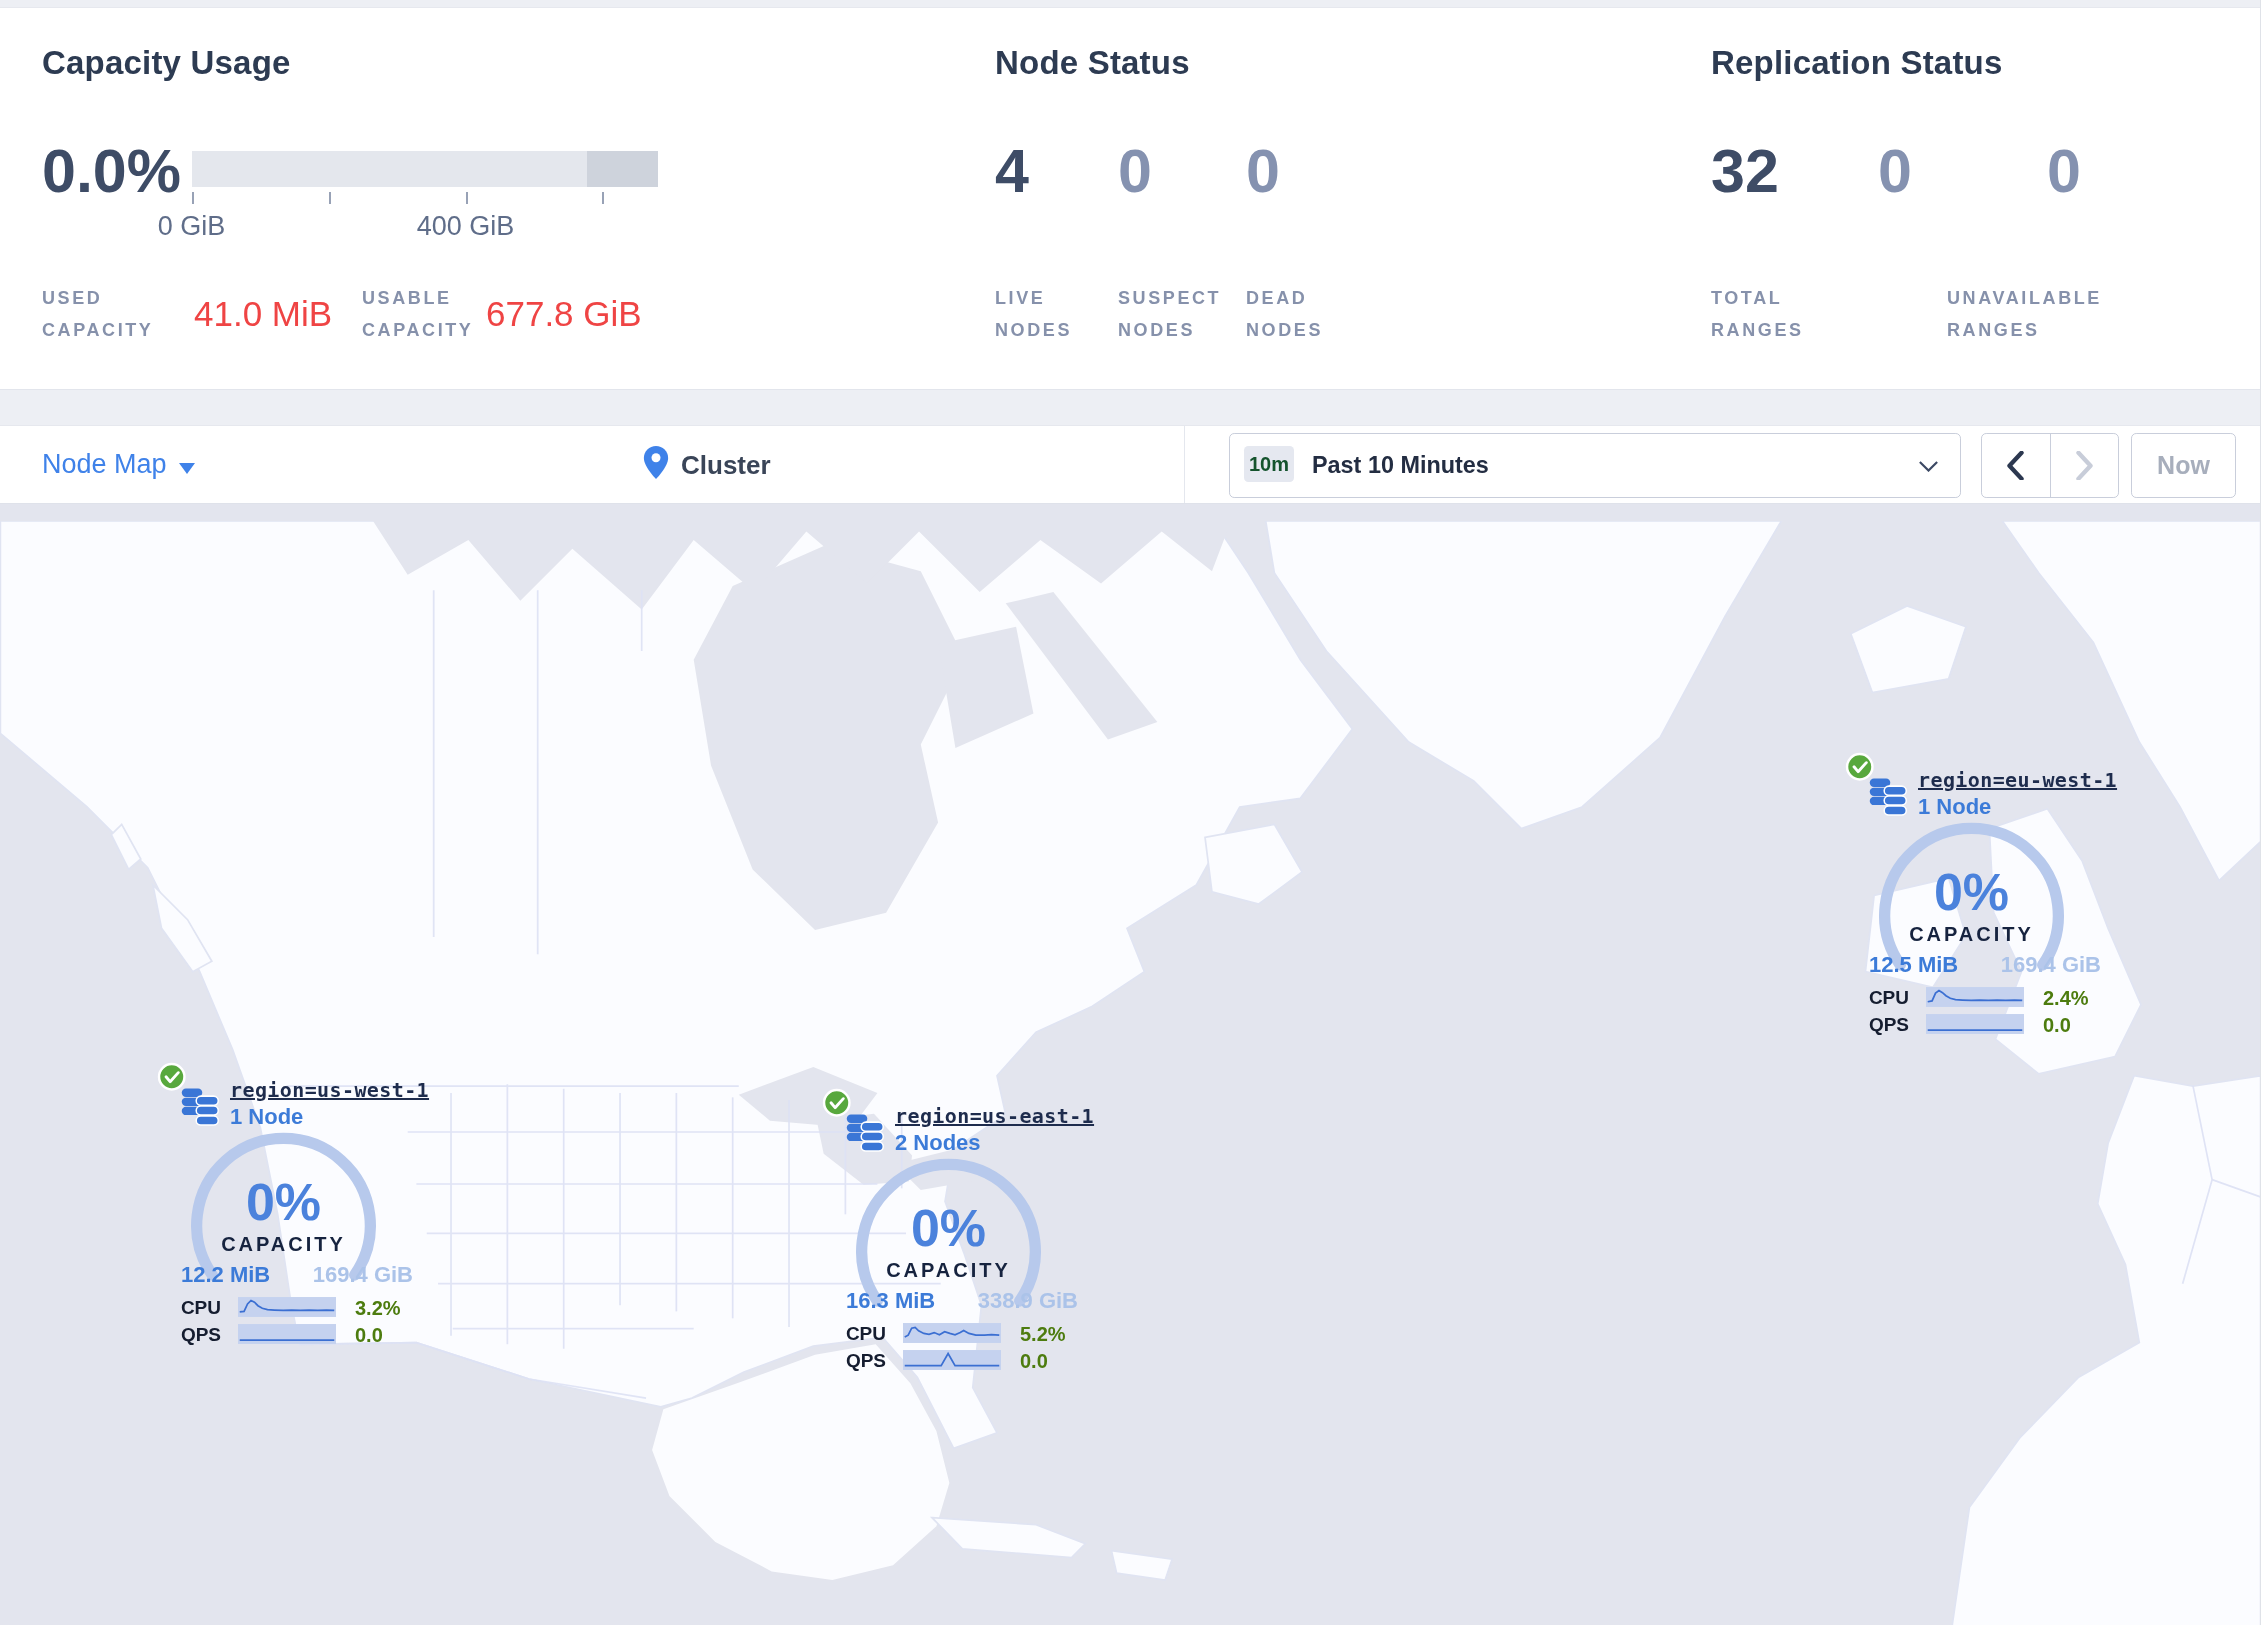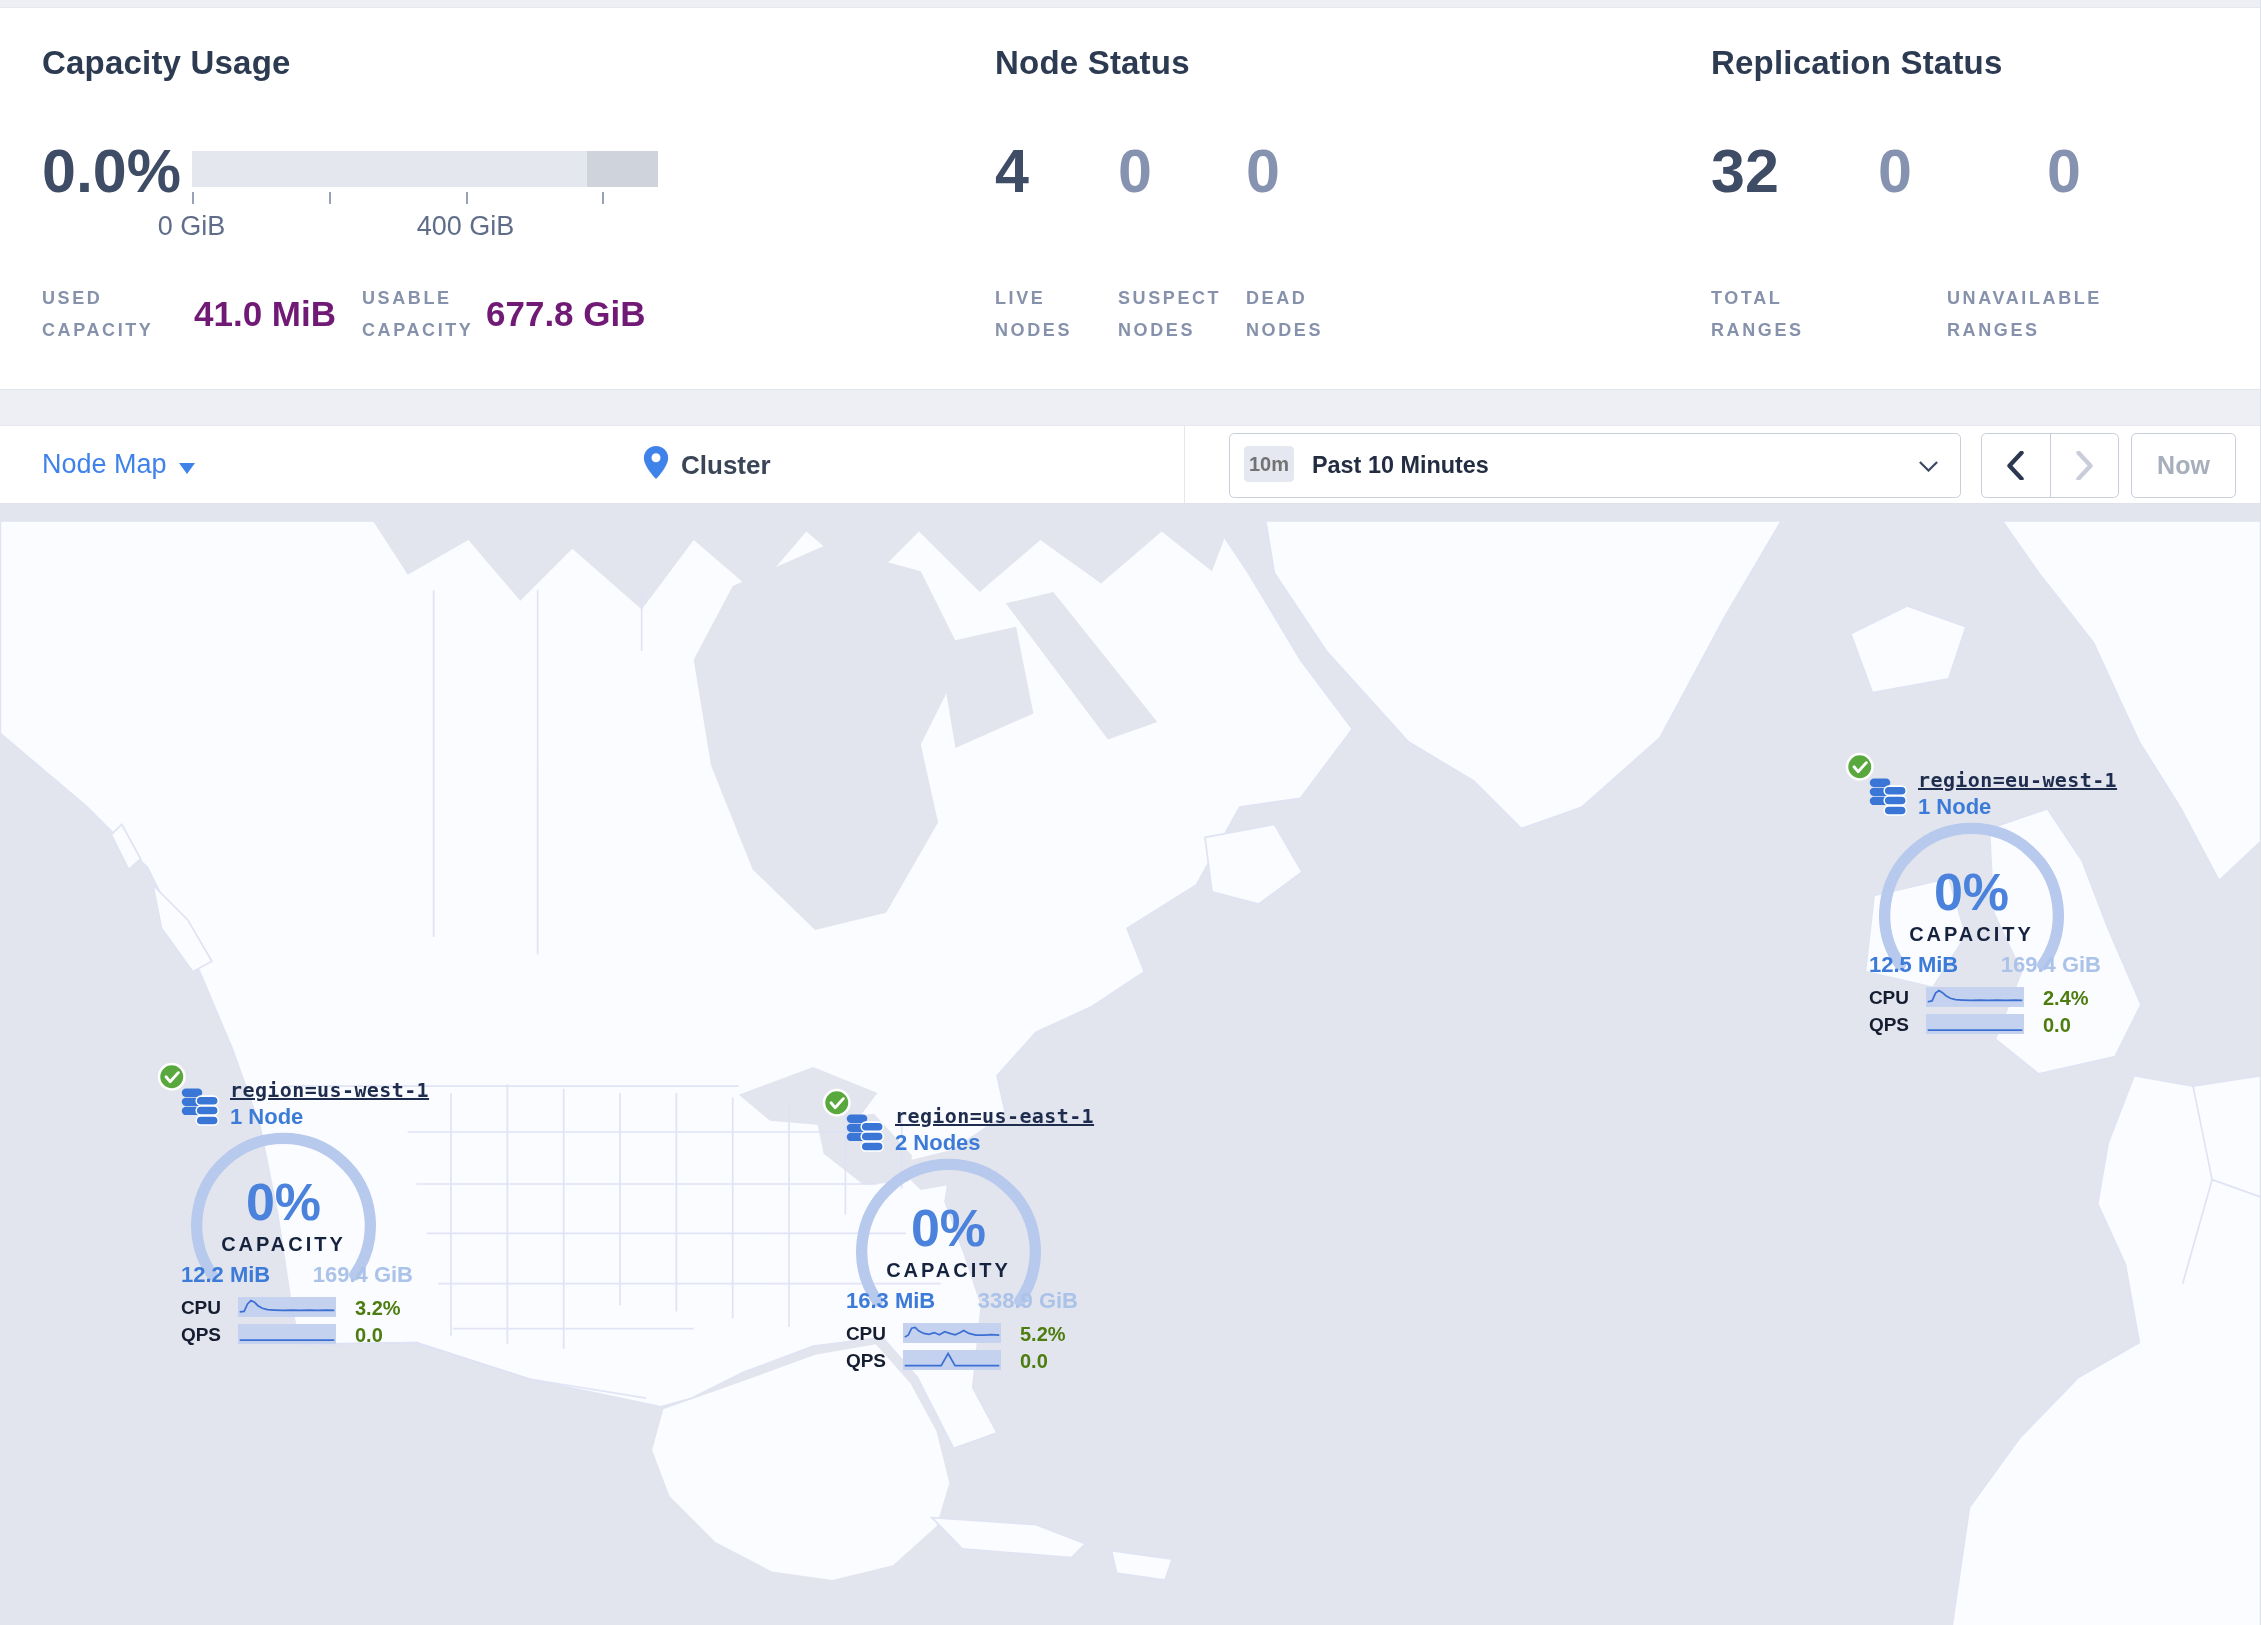--- a/index.html
+++ b/index.html
@@ -8,42 +8,42 @@
         border-right:1.7px solid #dfe2e8;box-sizing:border-box;}
 
   
   .stats-panel{position:absolute;left:0;top:7px;width:100%;height:381px;background:#fff;
                border-top:0.9px solid #e6e8ee;border-bottom:0.9px solid #e2e5ec;}
   .stat-title{position:absolute;font-size:33px;font-weight:700;color:#2d3b52;letter-spacing:0.2px;}
   .big-num{position:absolute;font-size:61px;font-weight:700;color:#3e4c66;line-height:66px;}
   .big-num.dim{color:#8592b0;font-weight:600;}
   .cap-label{position:absolute;font-size:18px;font-weight:600;color:#8691ab;
              letter-spacing:2.6px;line-height:32px;}
-  .stat-val{position:absolute;font-size:35px;font-weight:700;color:#701a75;}
+  .stat-val{position:absolute;font-size:35px;font-weight:400;color:#ef4444;}
 
   .cap-bar{position:absolute;left:192px;top:143px;width:466px;height:36px;background:#e4e7ed;}
   .cap-bar .used-seg{position:absolute;right:0;top:0;width:71px;height:100%;background:#ced3dc;}
   .cap-tick{position:absolute;top:184px;width:1.7px;height:12px;background:#98a2b6;}
   .cap-tick-label{position:absolute;top:203px;width:139px;text-align:center;
                   font-size:27px;color:#5f6d89;}
 
   
   .toolbar{position:absolute;left:0;top:425px;width:100%;height:79px;background:#fff;
            border-top:0.9px solid #e6e8ee;border-bottom:0.9px solid #dfe2ea;box-sizing:border-box;}
   .view-picker{position:absolute;left:42px;top:23.4px;font-size:27px;color:#3f82e9;cursor:pointer;}
   .caret-down{position:absolute;left:179px;top:37px;width:0;height:0;
               border-left:8.7px solid transparent;border-right:8.7px solid transparent;
               border-top:11.3px solid #3f82e9;}
   .breadcrumb{position:absolute;left:643px;top:19px;display:flex;align-items:flex-start;}
   .breadcrumb .txt{margin-left:12px;margin-top:5.2px;font-size:26px;font-weight:600;color:#3a4558;}
   .tb-divider{position:absolute;left:1184px;top:0;width:0.9px;height:100%;background:#e4e7ee;}
   .time-box{position:absolute;left:1229px;top:7px;width:730px;height:63px;background:#fff;
             border:1.7px solid #c9cedb;border-radius:5.2px;cursor:pointer;}
   .time-badge{position:absolute;left:14px;top:12px;width:50px;height:36px;background:#e5e8f0;
-              border-radius:4.3px;font-size:20px;font-weight:700;color:#737373;
+              border-radius:4.3px;font-size:20px;font-weight:700;color:#14532d;
               display:flex;align-items:center;justify-content:center;}
   .time-label{position:absolute;left:82px;top:18px;font-size:23.4px;font-weight:600;color:#232d42;}
   .time-chevron{position:absolute;right:22.5px;top:27px;}
   .step-group{position:absolute;left:1981px;top:7px;width:136px;height:63px;background:#fff;
               border:1.7px solid #c9cedb;border-radius:5.2px;display:flex;}
   .step-btn{flex:1;display:flex;align-items:center;justify-content:center;cursor:pointer;}
   .step-btn:first-child{border-right:1.7px solid #c9cedb;}
   .now-btn{position:absolute;left:2131px;top:7px;width:103px;height:63px;background:#fff;
            border:1.7px solid #c9cedb;border-radius:5.2px;font-size:25px;font-weight:700;color:#a7aebc;
            display:flex;align-items:center;justify-content:center;cursor:pointer;}

